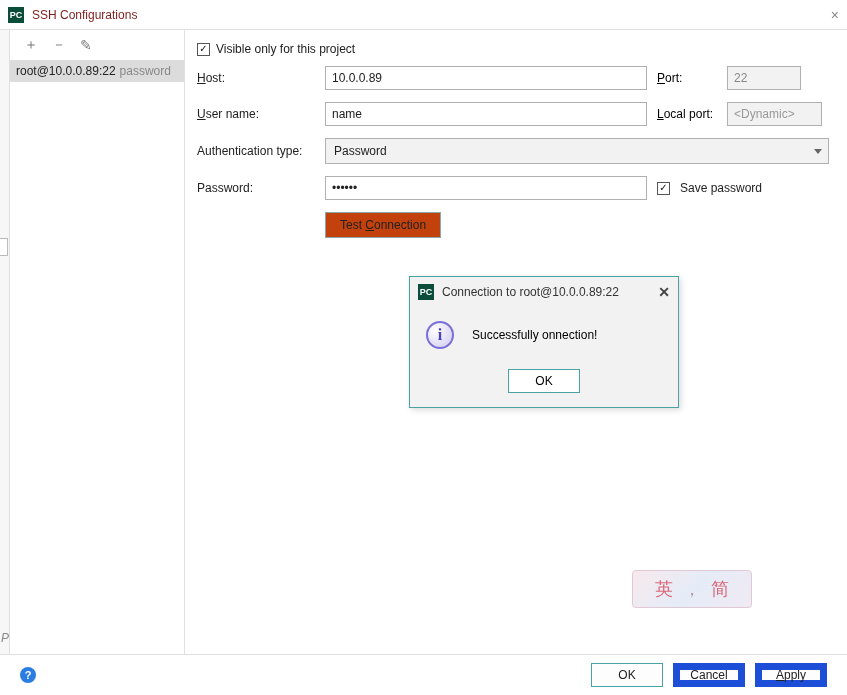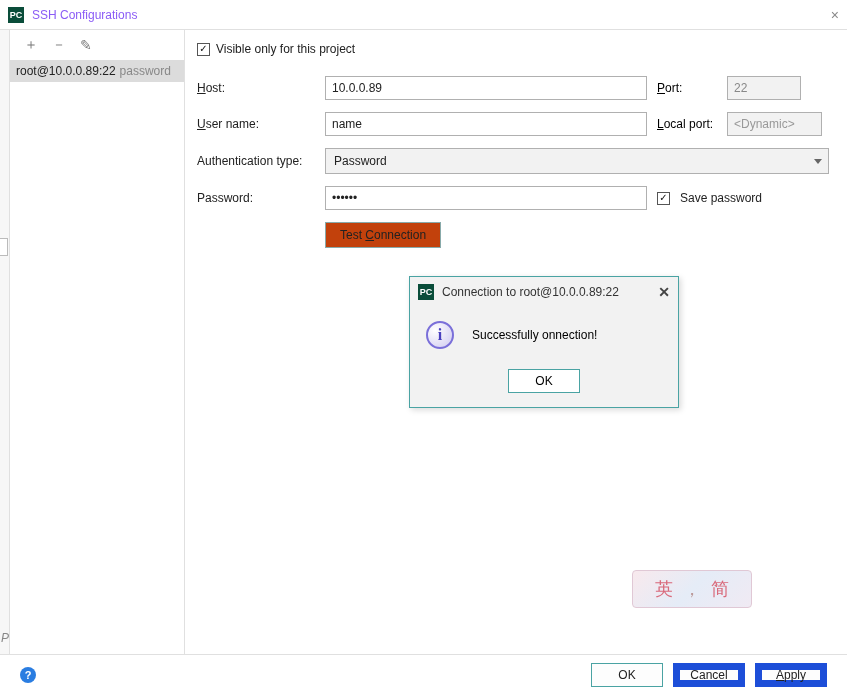--- a/index.html
+++ b/index.html
@@ -24,21 +24,21 @@
       width: 16px; height: 16px;
       background: #0a4d3a;
       color: #fff;
       font-size: 9px;
       font-weight: bold;
       display: flex;
       align-items: center;
       justify-content: center;
       margin-right: 8px;
     }
-    .titlebar .title { color: #8b5cf6; flex: 1; }
+    .titlebar .title { color: #7f1d1d; flex: 1; }
     .titlebar .close {
       color: #888;
       font-size: 14px;
       cursor: pointer;
     }
     .main-area {
       display: flex;
       height: calc(100% - 30px - 40px);
       border-bottom: 1px solid #e0e0e0;
     }
@@ -77,21 +77,21 @@
       color: #222;
       gap: 4px;
     }
     .list-item .suffix { color: #888; }
     
     .form-area {
       flex: 1;
       padding: 12px 18px 0 12px;
       position: relative;
     }
-    .vis-row { display:flex; align-items:center; gap:6px; margin-bottom:20px;}
+    .vis-row { display:flex; align-items:center; gap:6px; margin-bottom:10px;}
     .chk {
       width:13px;height:13px;border:1px solid #555;display:inline-flex;align-items:center;justify-content:center;font-size:10px;background:#fff;
     }
     .chk.checked::after{content:"✓";color:#111;position:relative;top:-1px;}
     .label { color:#222; }
     .row { display:flex; align-items:center; margin-bottom:12px; gap:10px;}
     .col-label { width:118px; color:#222;}
     .input {
       height:24px; border:1px solid #b0b0b0; background:#fff; padding:2px 6px; display:flex; align-items:center; color:#222;
     }

